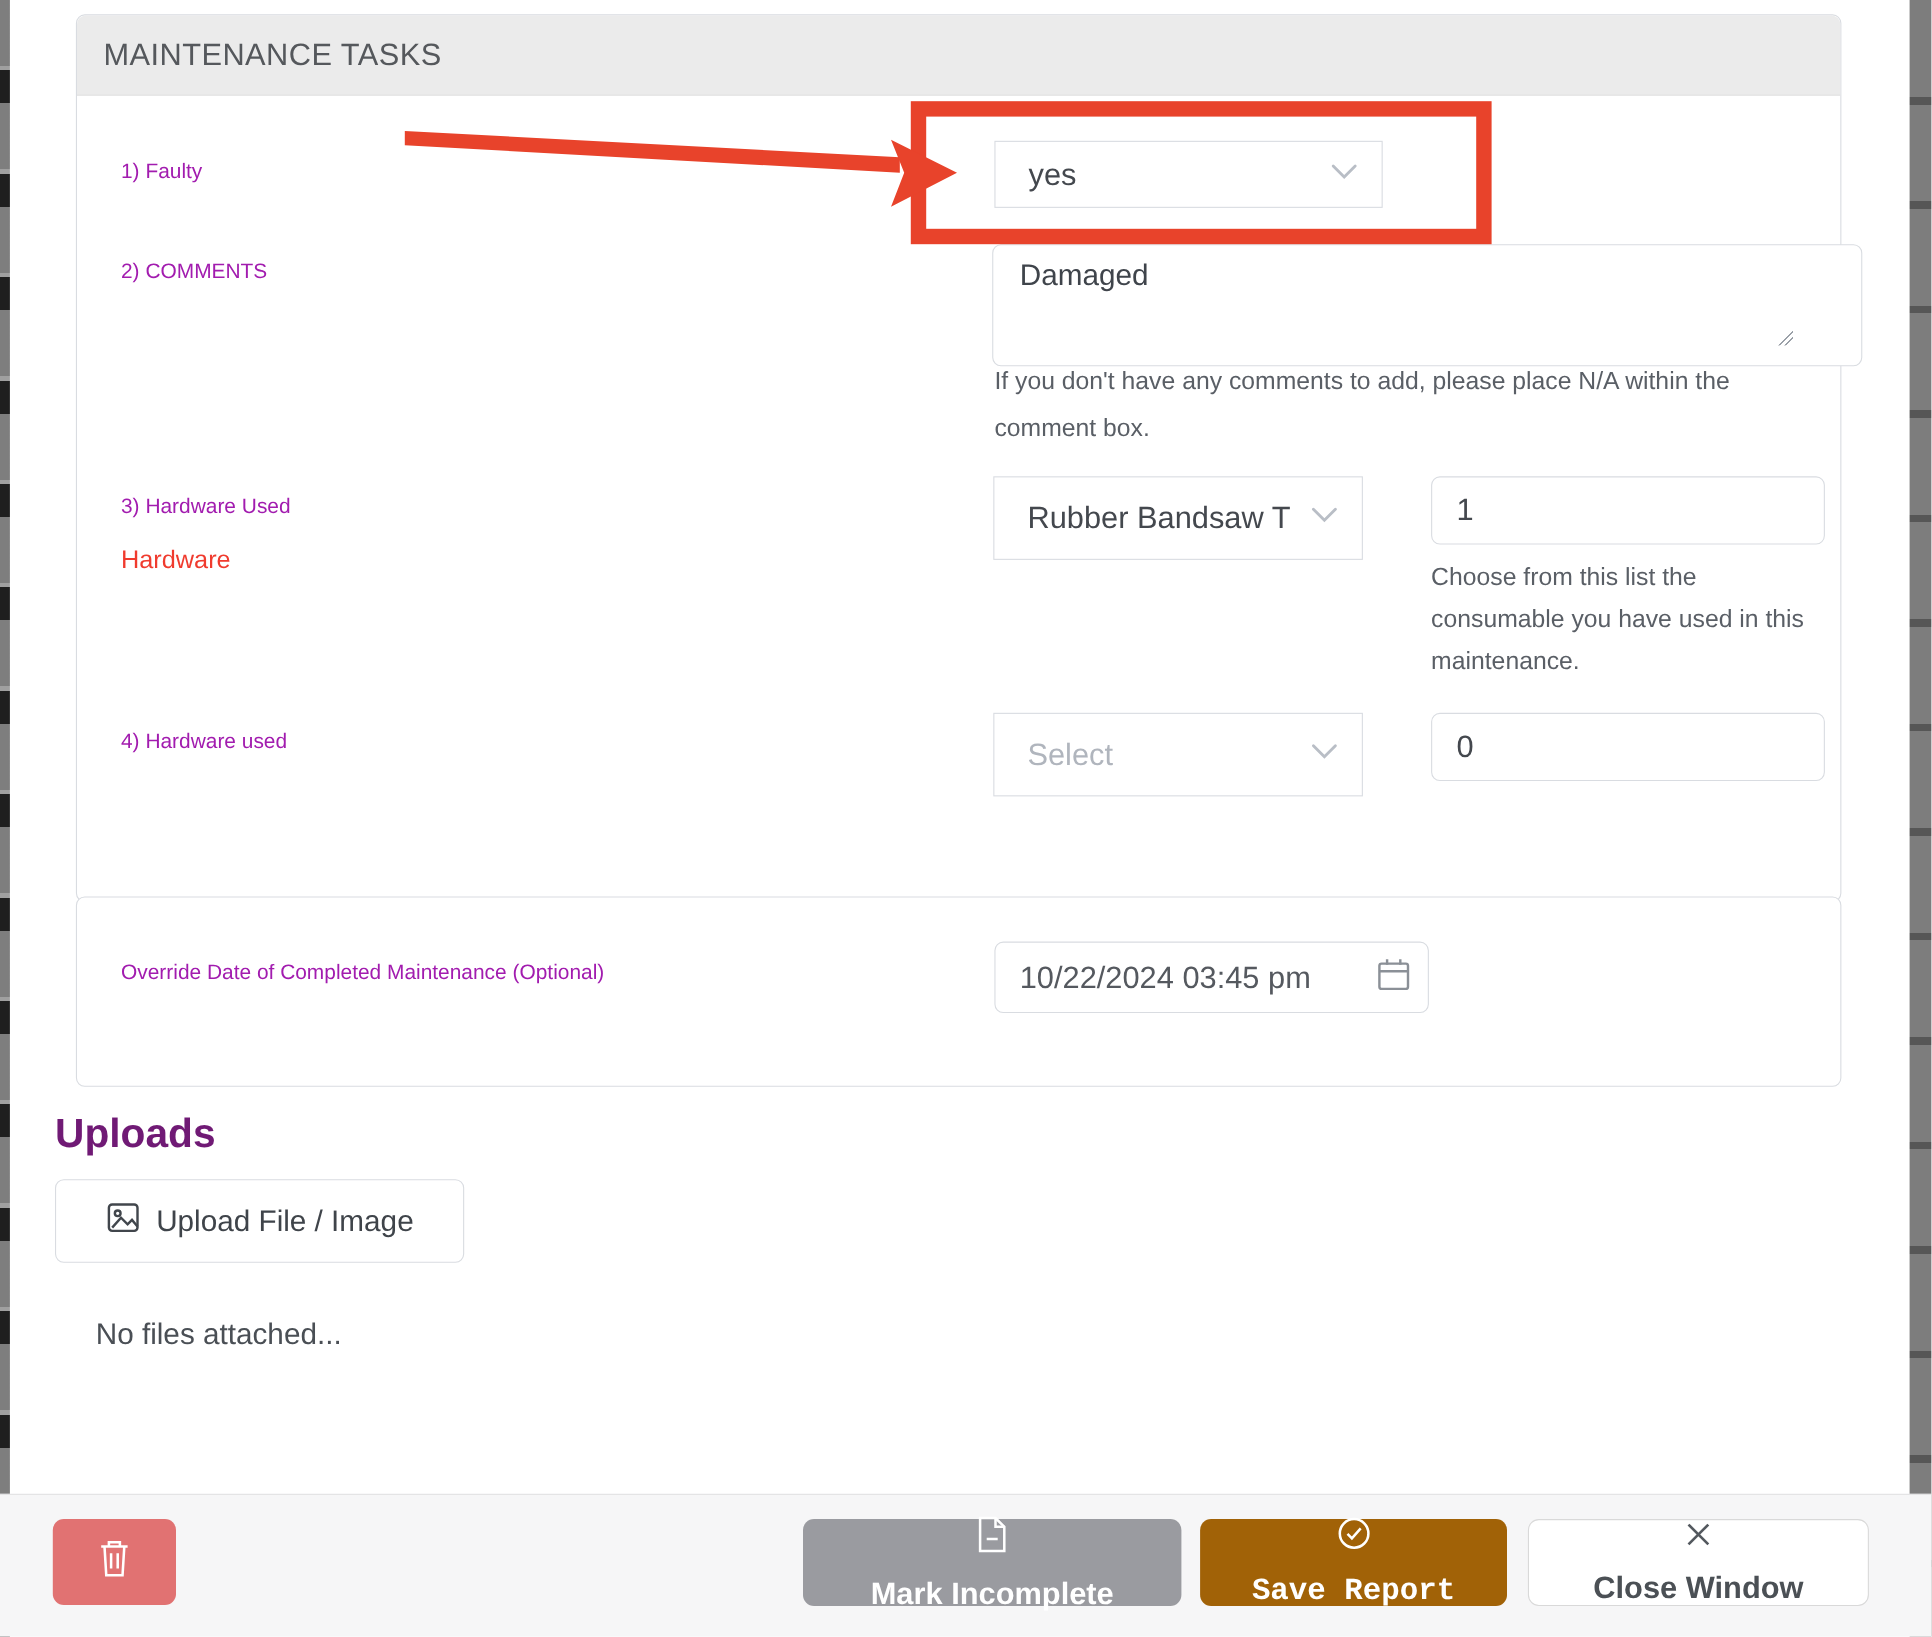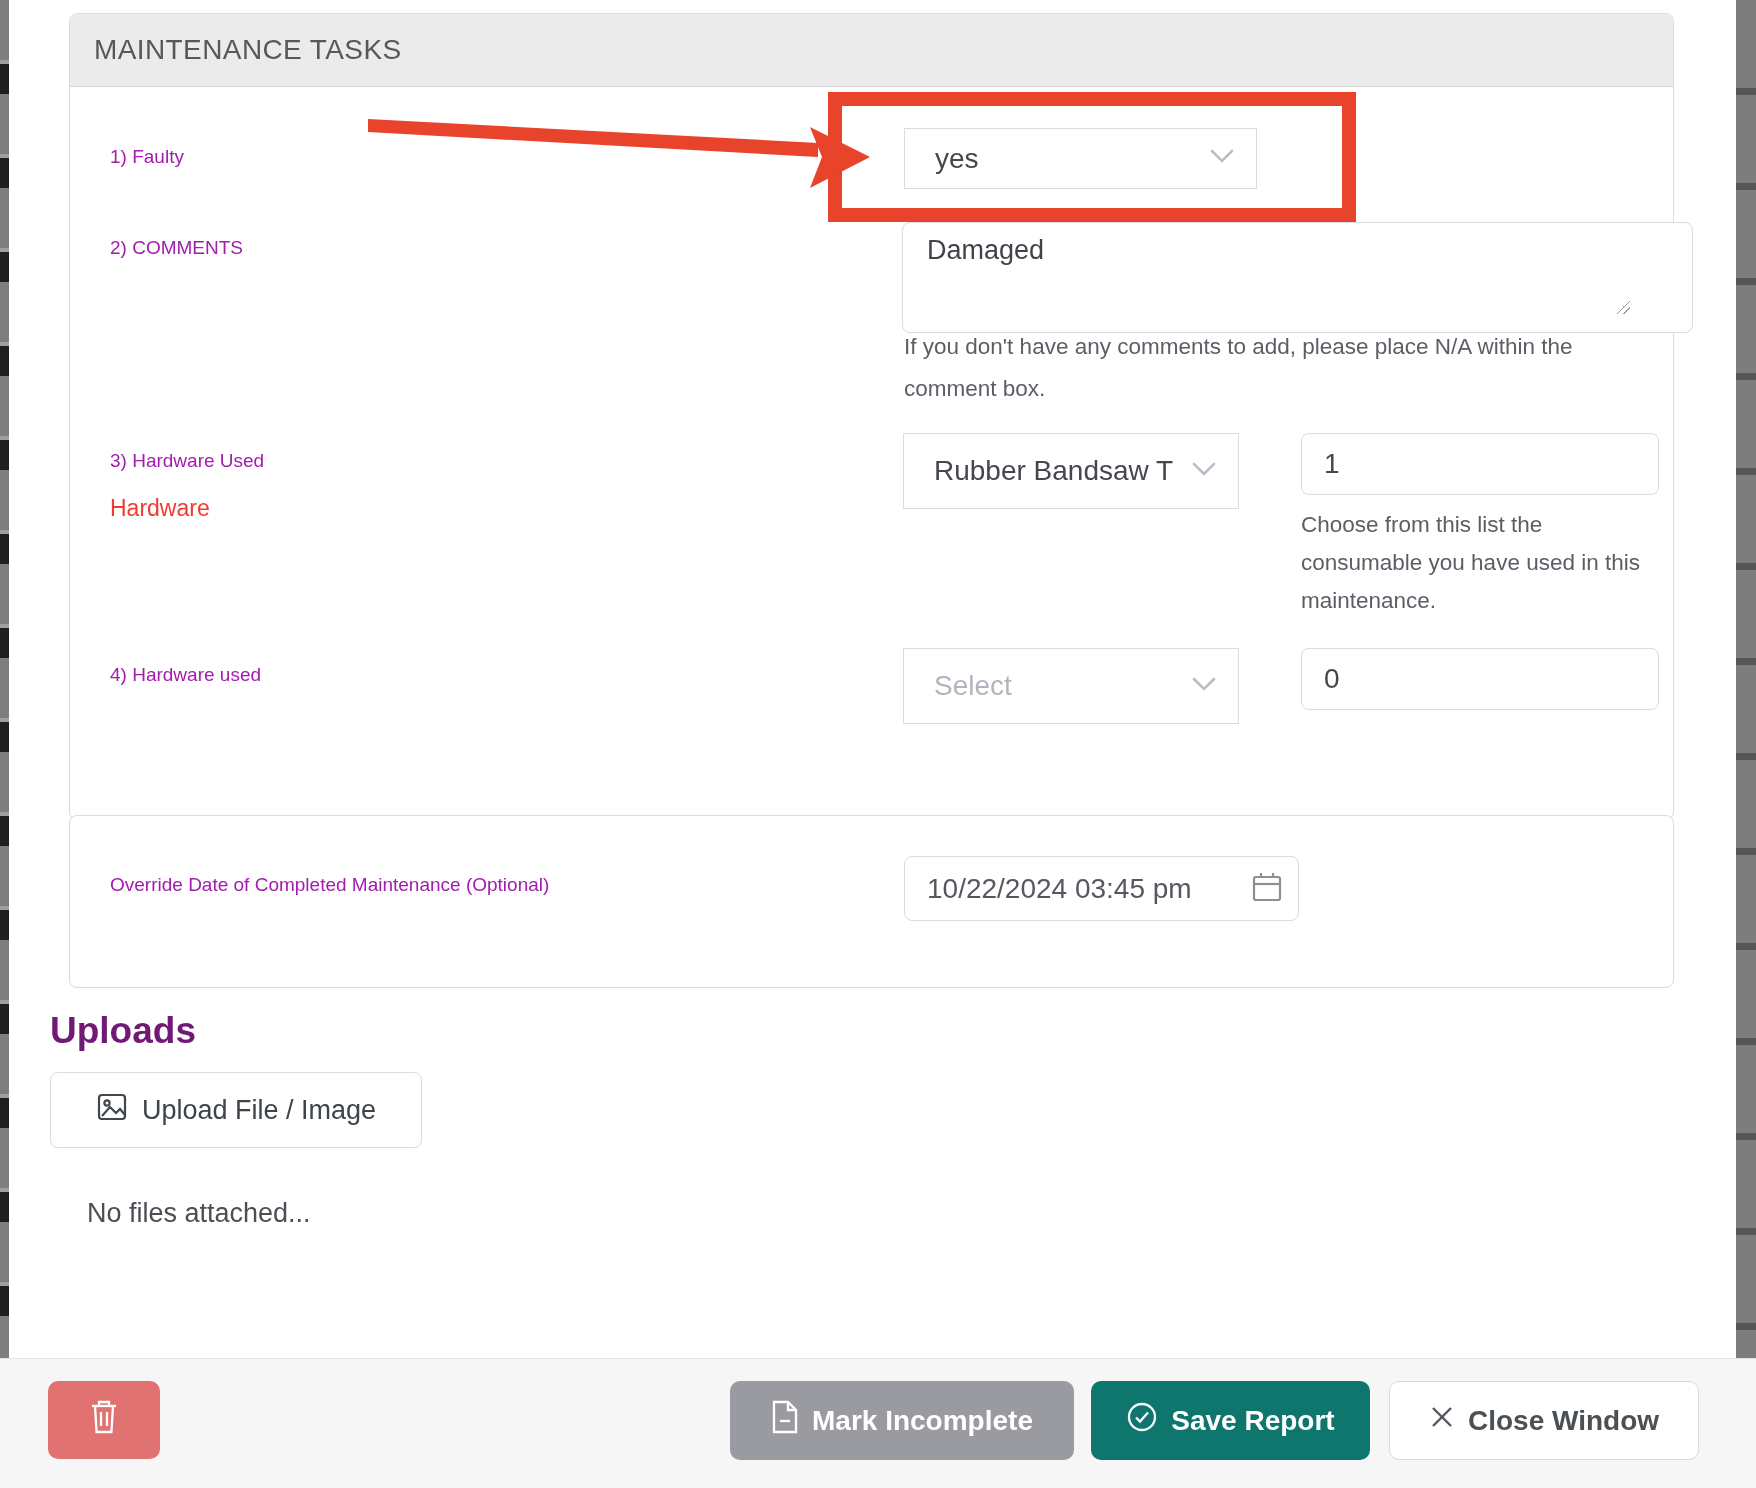--- a/index.html
+++ b/index.html
@@ -87,25 +87,25 @@
   .no-files{font-size:27px;color:#4a4f55;}
 
   
   .footer{
     left:0;top:1358px;width:1756px;height:130px;
     background:#f6f6f7;border-top:1px solid #e3e3e3;
   }
   .btn{
     border:none;border-radius:10px;cursor:pointer;
     display:flex;align-items:center;justify-content:center;gap:13px;
-    font-family:"Liberation Sans", sans-serif;font-size:28px;font-weight:600;
+    font-family:"Liberation Sans", sans-serif;font-size:28px;font-weight:600;flex-direction:column;
   }
   .btn-delete{background:#e17272;}
   .btn-gray{background:#9a9ba0;color:#fff;}
-  .btn-green{background:#0f766e;color:#fff;}
+  .btn-green{background:#a16207;color:#fff;font-family:Liberation Mono, monospace;}
   .btn-white{background:#fff;color:#4b5055;border:1px solid #d9d9d9;font-weight:600;}
 
   
   .anno-rect{
     left:828px;top:92px;width:528px;height:130px;
     border:14px solid #e8432b;z-index:50;pointer-events:none;
   }
   .anno-arrow{left:355px;top:105px;z-index:51;pointer-events:none;}
 </style>
 </head>

